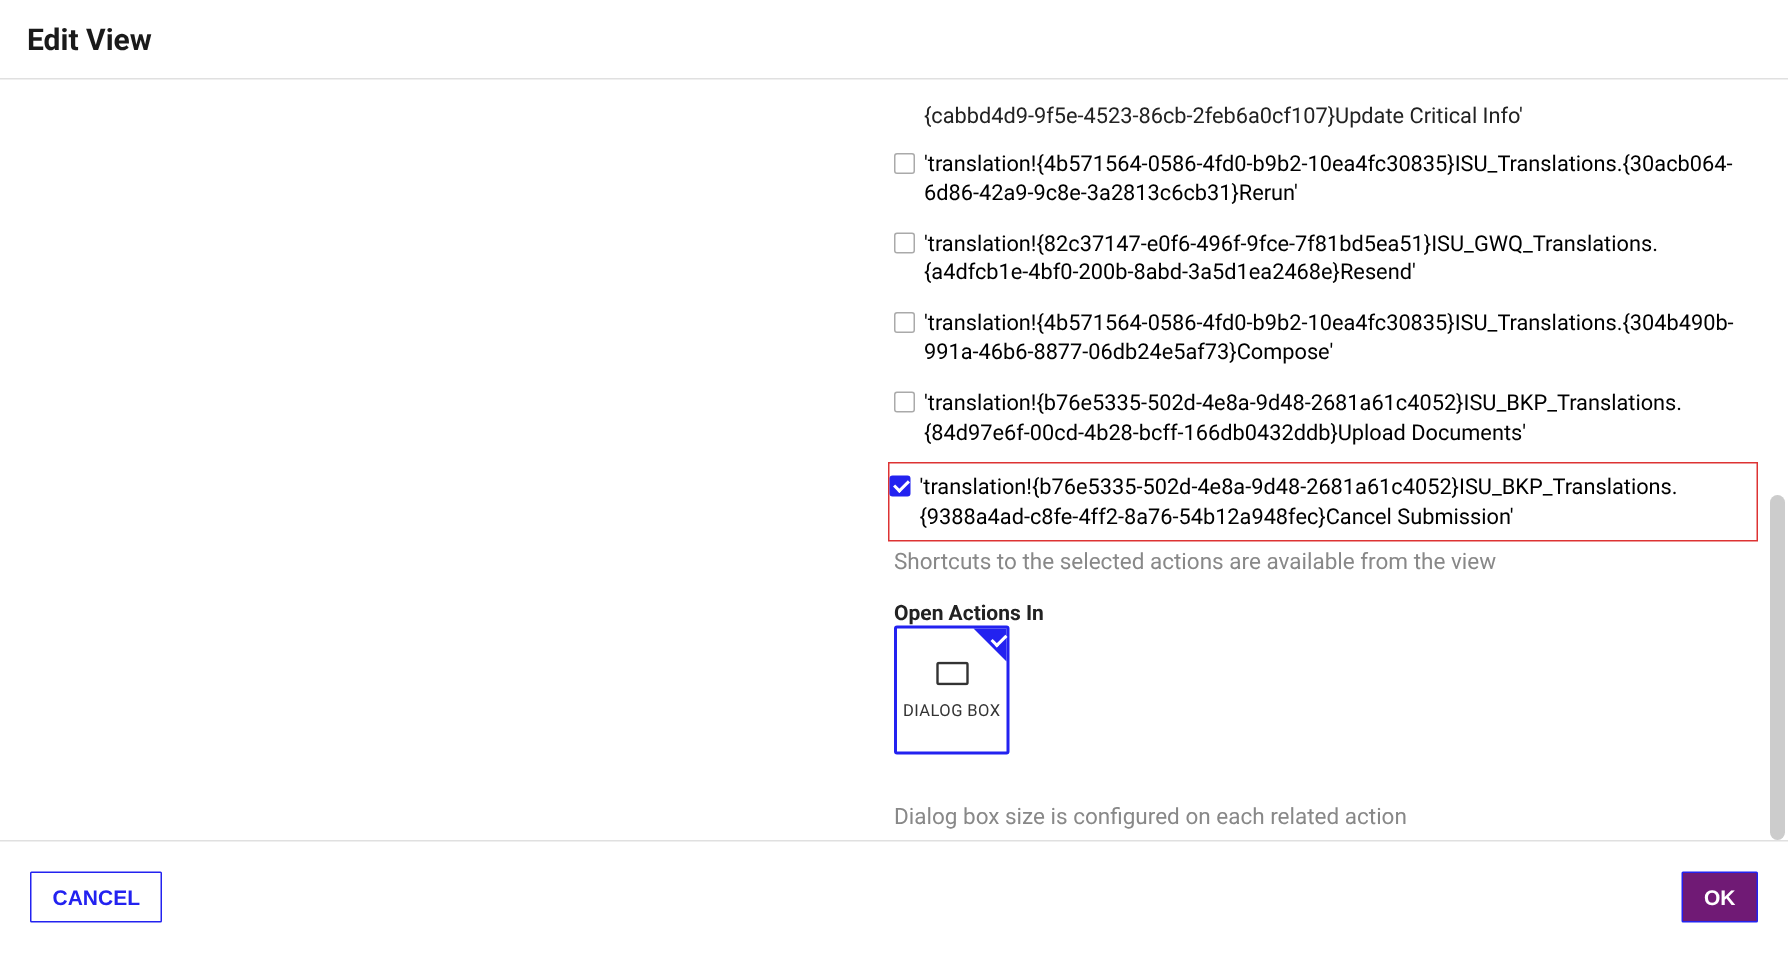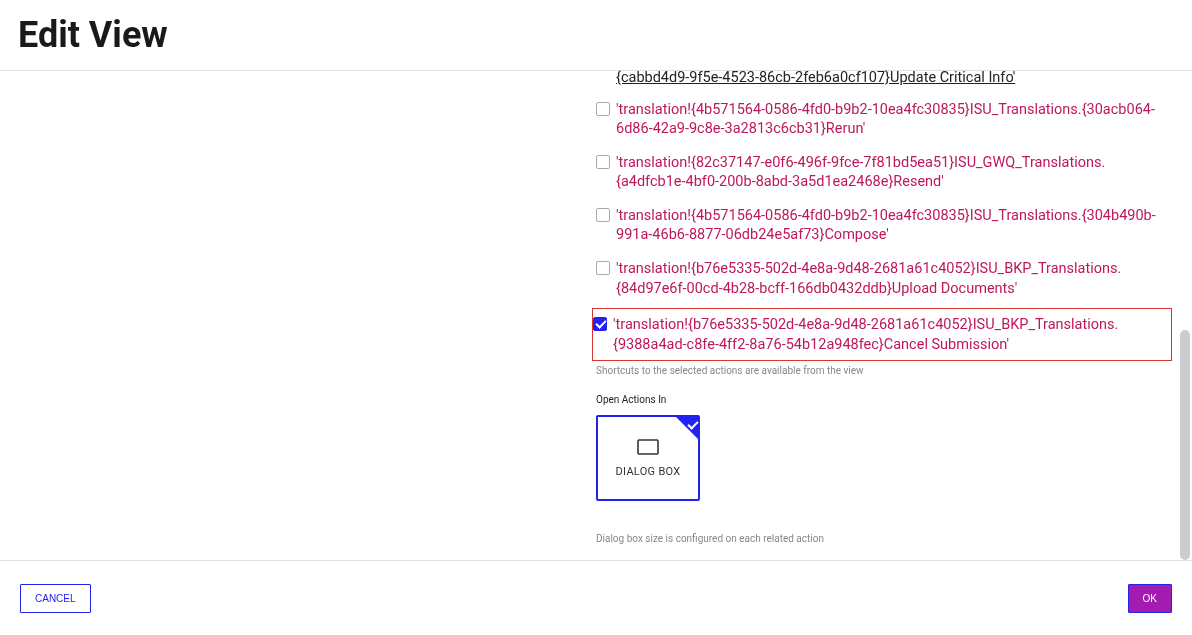--- a/index.html
+++ b/index.html
@@ -1,41 +1,41 @@
 <!DOCTYPE html>
 <html><head>
 <meta charset="utf-8">
 <style>
   * { box-sizing: border-box; margin: 0; padding: 0; }
   body { font-family: -apple-system, BlinkMacSystemFont, "Segoe UI", Roboto, Arial, sans-serif; font-size: 14px; color: #222; background: #fff; width: 1192px; height: 635px; overflow: hidden; position: relative; }
   .header { padding: 14px 18px 14px 18px; border-bottom: 1px solid #e0e0e0; }
-  .header h1 { font-size: 36px; font-weight: 700; color: #1a1a1a; }
+  .header h1 { font-size: 20px; font-weight: 700; color: #1a1a1a; }
   .content-wrap { position: absolute; top: 68px; bottom: 75px; left: 0; right: 0; overflow-y: auto; }
   .inner { padding: 0 20px 30px 596px; }
-  .partial-top { margin-bottom: 8px; text-decoration: underline; }
+  .partial-top { margin-bottom: 8px; }
   .partial-text { font-size: 14.5px; color: #222; line-height: 1.35; padding-left: 20px; }
   .checkbox-row { display: flex; align-items: flex-start; padding: 4px 0 10px 0; }
   .cb { width: 14px; height: 14px; border: 1px solid #aaa; border-radius: 2px; flex-shrink: 0; margin-top: 2px; margin-right: 6px; background: #fff; position: relative; }
   .cb.checked { background: #2322f0; border-color: #2322f0; }
   .cb.checked::after { content: ""; position: absolute; left: 3.5px; top: 0px; width: 4px; height: 8px; border: solid #fff; border-width: 0 2px 2px 0; transform: rotate(45deg); }
-  .cb-label { font-size: 14.5px; color: #be185d; line-height: 1.35; word-break: break-word; }
+  .cb-label { font-size: 14.5px; color: #000000; line-height: 1.35; word-break: break-word; }
   .highlight { border: 1.5px solid #d33; padding: 6px 4px 6px 0; margin: 0 0 4px -4px; }
-  .hint { font-size: 10px; color: #888; margin-top: 2px; }
-  .section-label { font-size: 10px; font-weight: 400; margin-top: 18px; margin-bottom: 10px; }
+  .hint { font-size: 15px; color: #888; margin-top: 2px; }
+  .section-label { font-size: 14px; font-weight: 700; margin-top: 18px; }
   .tile-row { display: flex; gap: 12px; }
-  .tile { width: 104px; height: 86px; border: 1px solid #ccc; border-radius: 2px; display: flex; flex-direction: column; align-items: center; justify-content: center; position: relative; cursor: pointer; }
+  .tile { width: 77px; height: 86px; border: 1px solid #ccc; border-radius: 2px; display: flex; flex-direction: column; align-items: center; justify-content: center; position: relative; cursor: pointer; }
   .tile.selected { border: 2.5px solid #2322f0; }
   .tile.selected::before { content: ""; position: absolute; top: 0; right: 0; width: 0; height: 0; border-top: 22px solid #2322f0; border-left: 22px solid transparent; }
   .tile.selected::after { content: ""; position: absolute; top: 2px; right: 2px; width: 4px; height: 8px; border: solid #fff; border-width: 0 2px 2px 0; transform: rotate(45deg); }
   .tile-label { font-size: 11px; letter-spacing: 0.3px; color: #333; margin-top: 10px; text-align: center; }
   .tile-icon { display: flex; align-items: center; justify-content: center; }
   .footer { position: absolute; bottom: 0; left: 0; right: 0; height: 75px; border-top: 1px solid #e0e0e0; display: flex; align-items: center; justify-content: space-between; padding: 0 20px; background: #fff; }
-  .btn { font-size: 10px; padding: 8px 14px; cursor: pointer; border-radius: 1px; font-weight: 400; }
+  .btn { font-size: 14px; padding: 8px 14px; cursor: pointer; border-radius: 1px; font-weight: 700; }
   .btn-cancel { background: #fff; border: 1px solid #2322f0; color: #2322f0; }
-  .btn-ok { background: #a21caf; border: 1px solid #2322f0; color: #fff; }
+  .btn-ok { background: #701a75; border: 1px solid #2322f0; color: #fff; }
   .scrollbar { position: absolute; right: 2px; top: 70px; width: 10px; height: 490px; background: transparent; }
   .scrollbar-thumb { position: absolute; right: 0; bottom: 0; width: 10px; height: 230px; background: #ccc; border-radius: 5px; }
 </style>
 </head>
 <body>
 
 <div class="header">
   <h1>Edit View</h1>
 </div>
 

